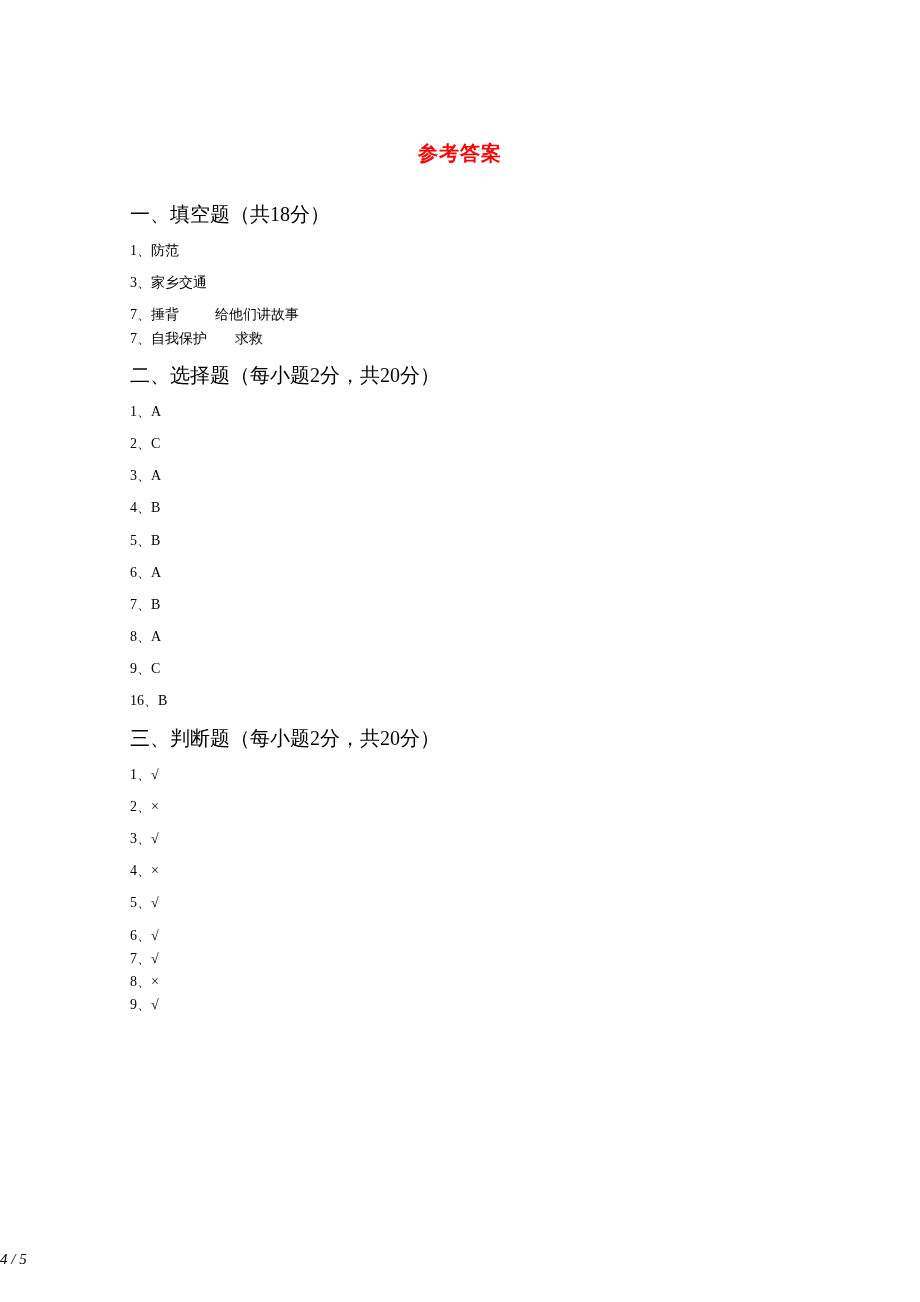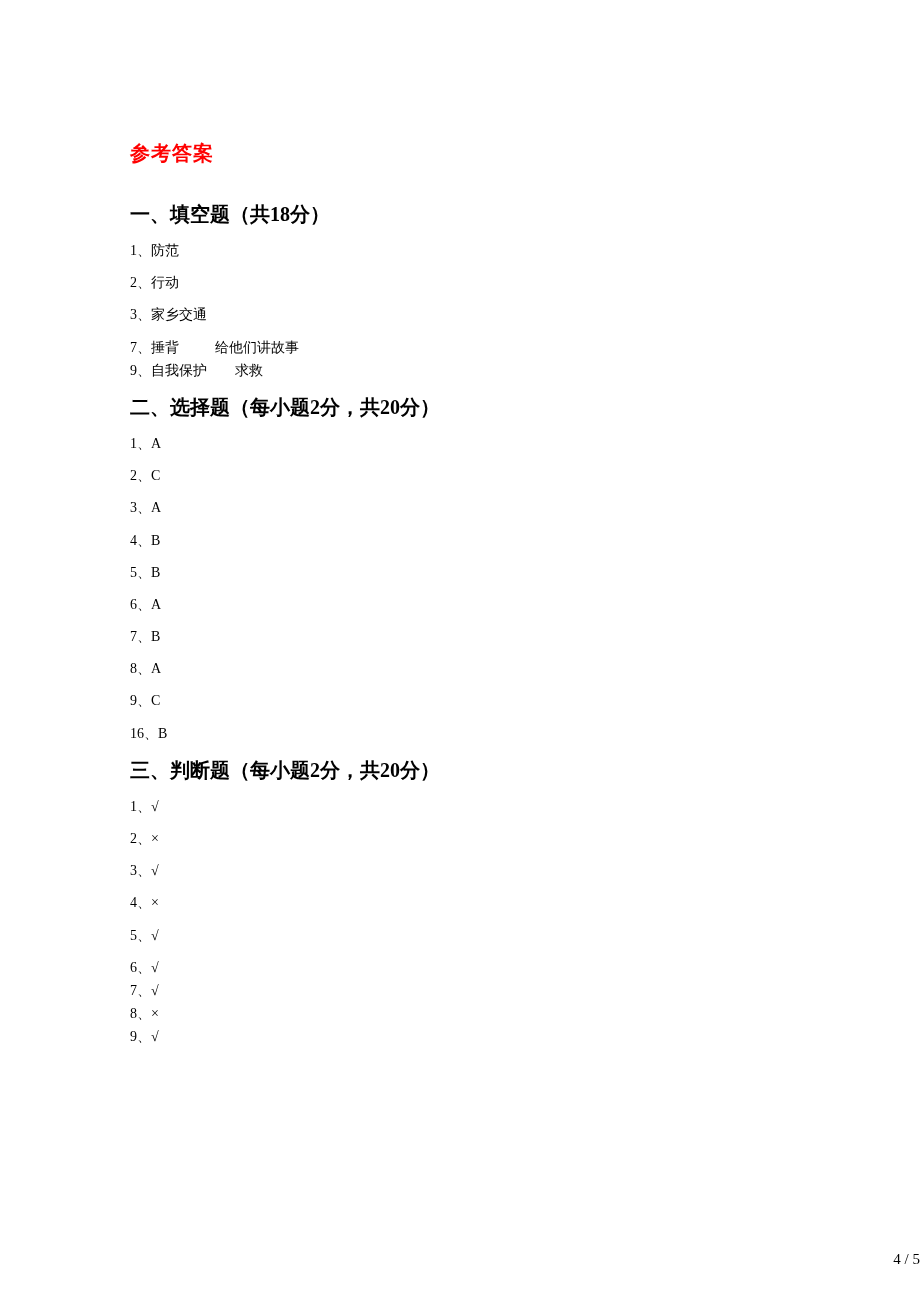--- a/index.html
+++ b/index.html
@@ -4,70 +4,70 @@
 <style>
   * { margin: 0; padding: 0; box-sizing: border-box; }
   html, body { width: 920px; background: #ffffff; font-family: "SimSun", "宋体", serif; color: #000; }
   .page {
     width: 920px;
     min-height: 1302px;
     padding: 140px 130px 0 130px;
     position: relative;
   }
   .title {
-    text-align: left;
+    text-align: center;
     font-size: 20px;
     font-weight: bold;
     color: #ff0000;
     font-family: "SimHei", "黑体", sans-serif;
     margin-bottom: 34px;
     letter-spacing: 1px;
   }
   .section-header {
     font-size: 20px;
-    font-weight: bold;
+    font-weight: normal;
     font-family: "SimSun", "宋体", serif;
     margin-bottom: 14px;
     margin-top: 4px;
   }
   .line {
     font-size: 14px;
     line-height: 1.3;
     margin-bottom: 14px;
   }
   .line.tight {
     margin-bottom: 5px;
   }
   .gap { display: inline-block; width: 28px; }
   .gap2 { display: inline-block; width: 36px; }
   .footer {
     position: absolute;
     bottom: 34px;
     left: 0;
     width: 920px;
-    text-align: right;
+    text-align: left;
     font-size: 15px;
+    font-style: italic;
   }
 </style>
 </head>
 <body>
 
 <div class="page">
 
   <div class="title">参考答案</div>
 
   <div class="section-header">一、填空题（共18分）</div>
   <div class="line">1、防范</div>
-  <div class="line">2、行动</div>
   <div class="line">3、家乡交通</div>
   <div class="line tight">
     <span>7、捶背</span><span class="gap2"></span><span>给他们讲故事</span>
   </div>
   <div class="line">
-    <span>9、自我保护</span><span class="gap"></span><span>求救</span>
+    <span>7、自我保护</span><span class="gap"></span><span>求救</span>
   </div>
 
   <div class="section-header">二、选择题（每小题2分，共20分）</div>
   <div class="line">1、A</div>
   <div class="line">2、C</div>
   <div class="line">3、A</div>
   <div class="line">4、B</div>
   <div class="line">5、B</div>
   <div class="line">6、A</div>
   <div class="line">7、B</div>

